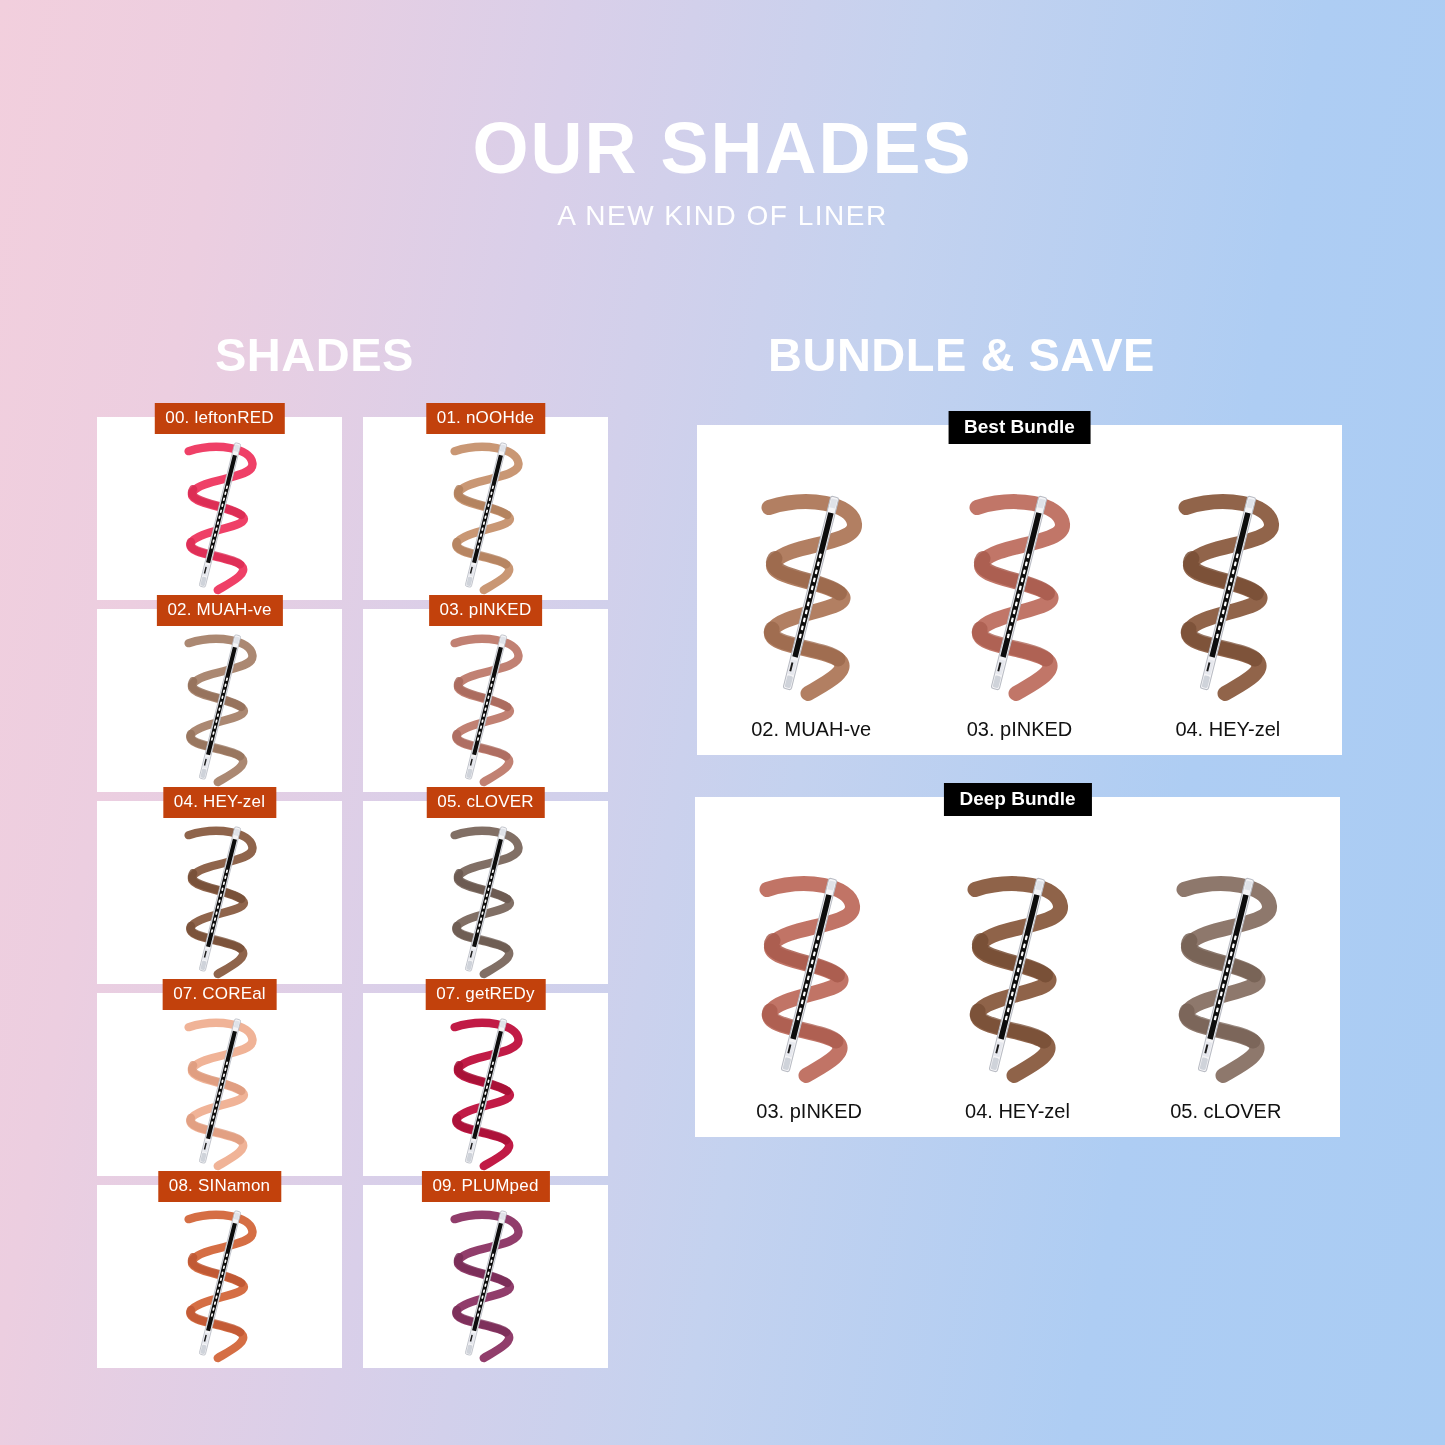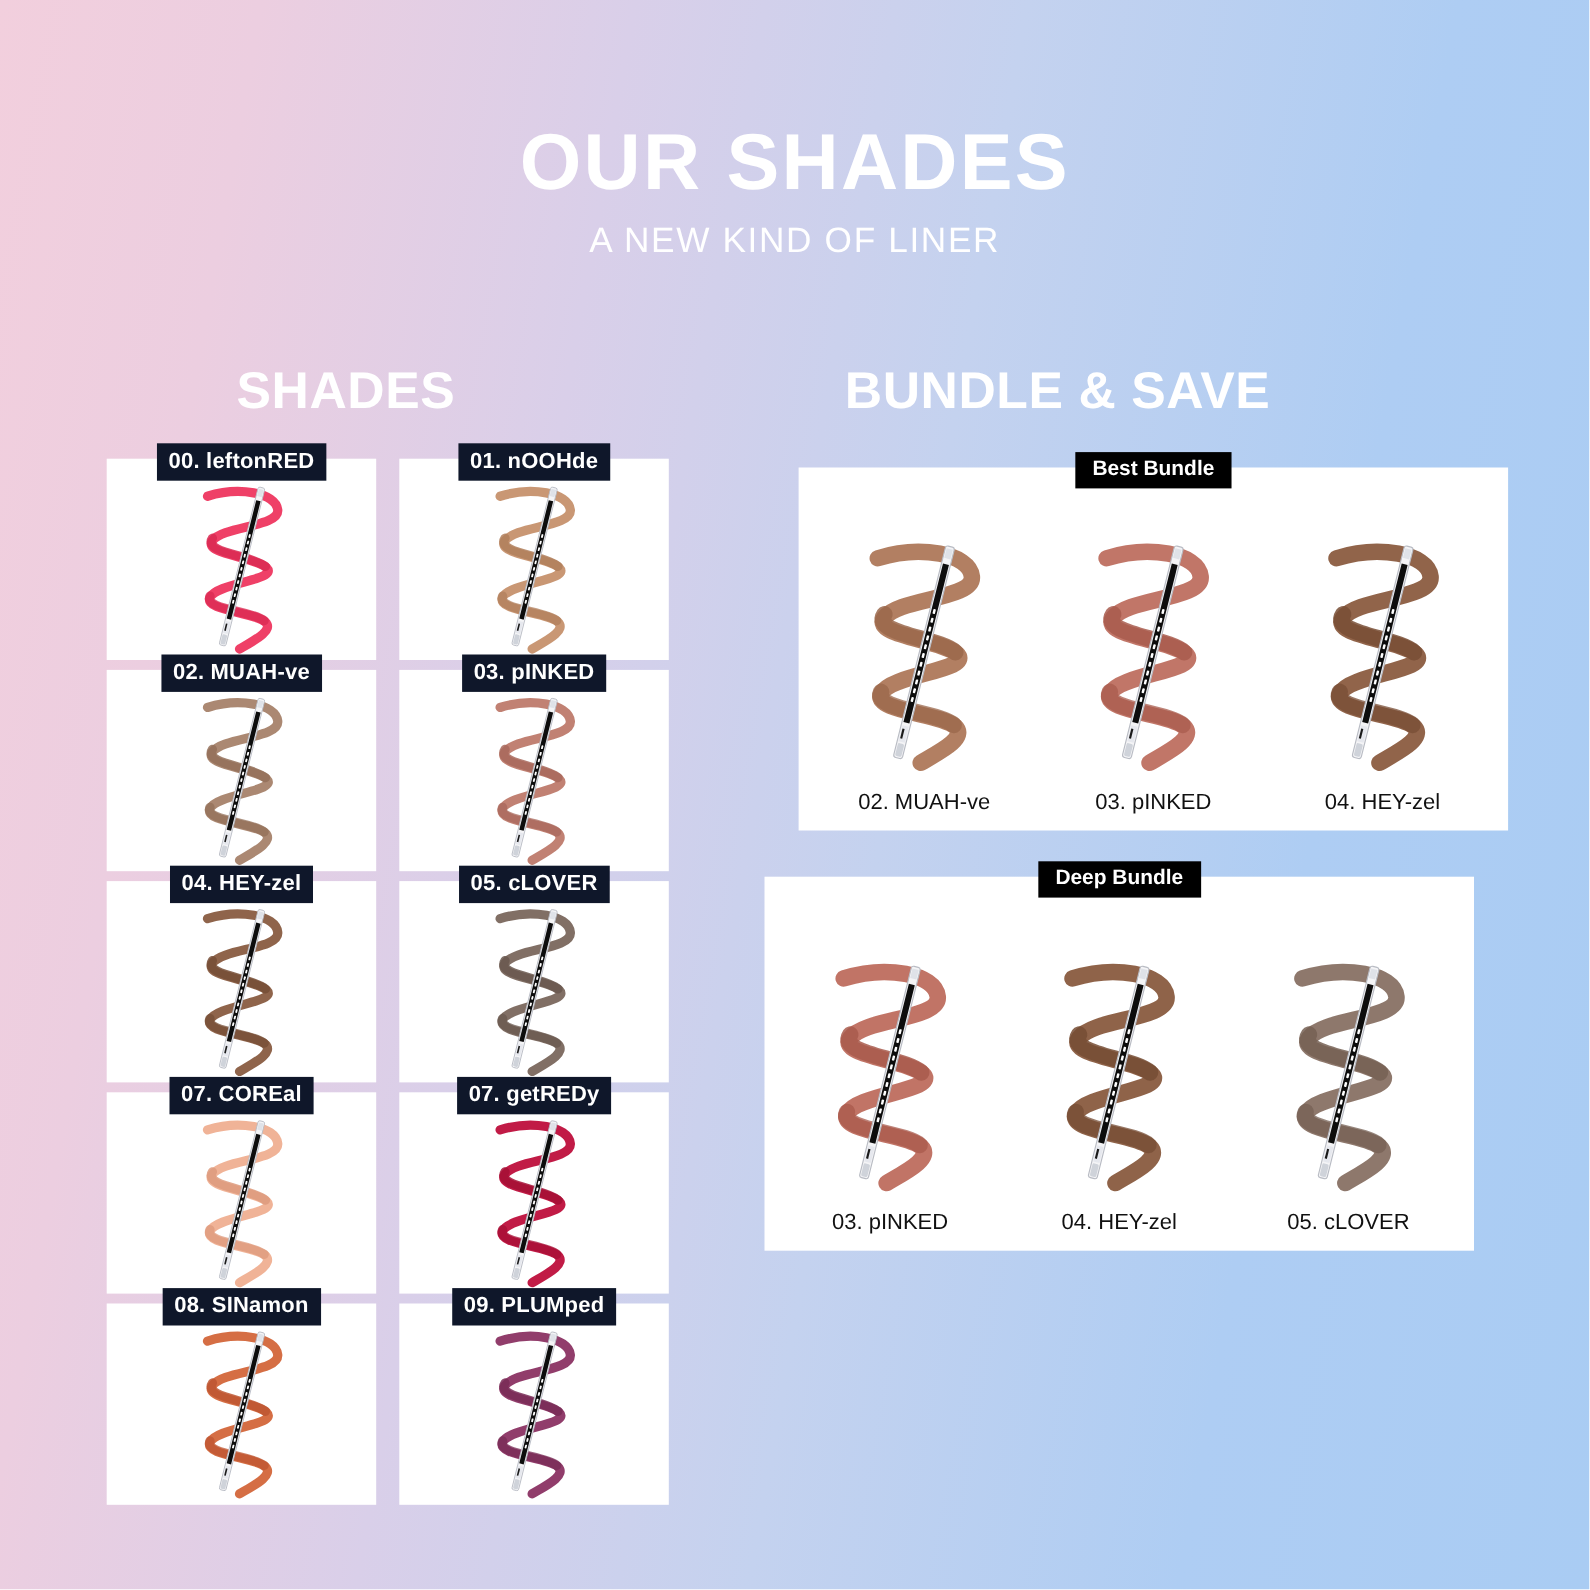--- a/index.html
+++ b/index.html
@@ -22,21 +22,21 @@
 
   
   .header { position: absolute; top: 112px; left: 0; width: 100%; text-align: center; }
   .main-title {
     font-size: 72px; font-weight: 700; letter-spacing: 2px;
     color: #ffffff; line-height: 1.0;
     font-family: "Liberation Sans", sans-serif;
   }
   .sub-title {
     margin-top: 16px;
-    font-size: 32px; font-weight: 400; letter-spacing: 1.5px;
+    font-size: 28px; font-weight: 400; letter-spacing: 1.5px;
     color: #ffffff;
   }
 
   
   .sec-head {
     position: absolute;
     font-size: 47px; font-weight: 700; letter-spacing: 0.5px;
     color: #ffffff; white-space: nowrap;
   }
   #sec-shades { left: 215px; top: 327px; }
@@ -49,35 +49,35 @@
   }
   .shade-row { display: flex; gap: 21px; margin-bottom: 9px; }
   .shade-cell {
     position: relative;
     width: 245px; height: 183px;
     background: #ffffff;
   }
   .shade-tag {
     position: absolute; top: -14px; left: 50%;
     transform: translateX(-50%);
-    background: #0f172a; color: #ffffff;
-    font-size: 20px; font-weight: 700;
+    background: #c2410c; color: #ffffff;
+    font-size: 17px; font-weight: 400;
     padding: 5px 11px 6px 11px;
     white-space: nowrap; letter-spacing: 0.2px;
     z-index: 5;
   }
   .swatch-wrap {
     position: absolute; inset: 0;
     display: flex; align-items: center; justify-content: center;
     padding-top: 12px;
   }
 
   
   .bundle-panel { position: absolute; background: #ffffff; }
-  #bundle-0 { left: 726px; top: 425px;  width: 645px; height: 330px; }
+  #bundle-0 { left: 697px; top: 425px;  width: 645px; height: 330px; }
   #bundle-1 { left: 695px; top: 797px;  width: 645px; height: 340px; }
   .bundle-tag {
     position: absolute; top: -14px; left: 50%;
     transform: translateX(-50%);
     background: #000000; color: #ffffff;
     font-size: 19px; font-weight: 700;
     padding: 5px 16px 6px 16px;
     white-space: nowrap; z-index: 6;
   }
   .bundle-items {

